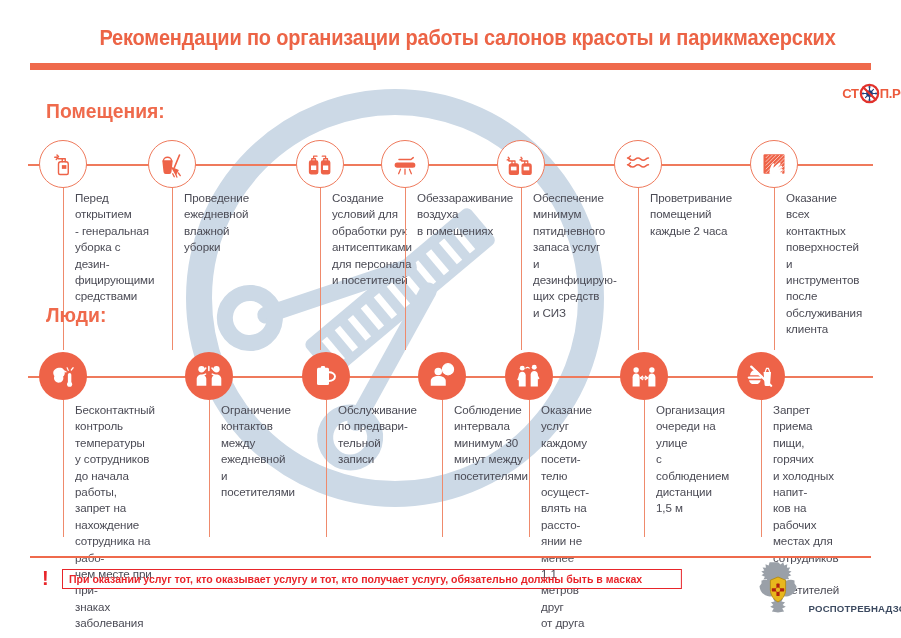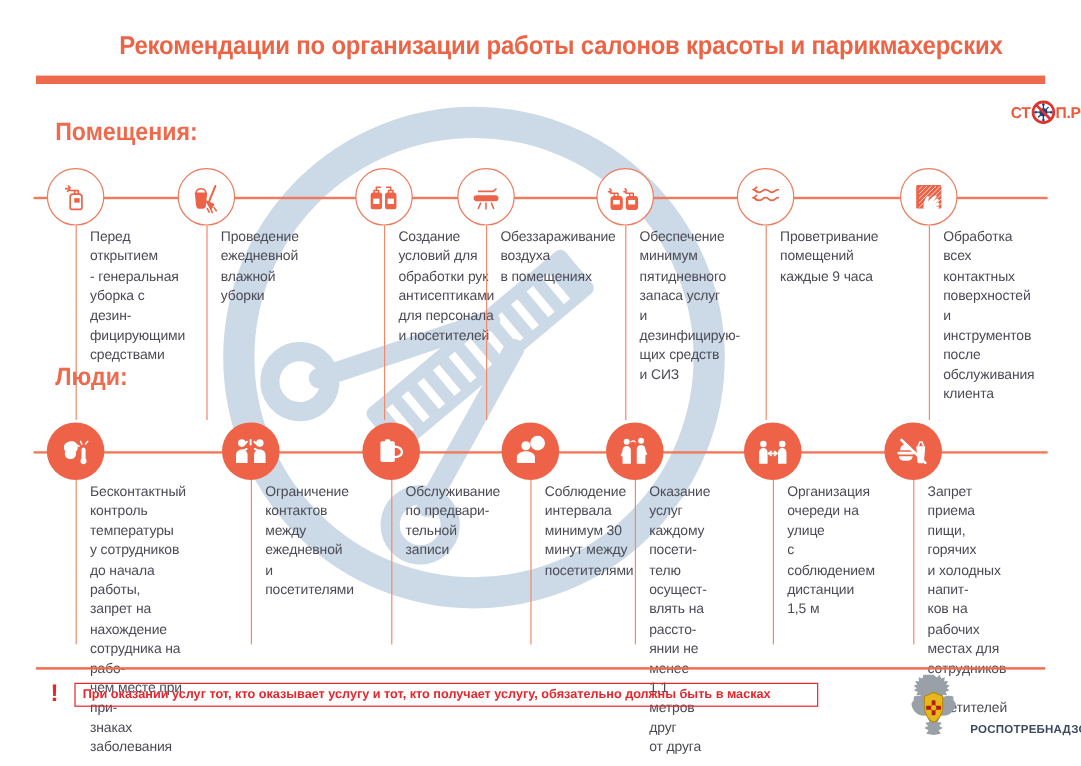--- a/index.html
+++ b/index.html
@@ -345,34 +345,34 @@
                 <path d="M34 12c-3.5 0-3.5 3-7 3s-3.5-3-7-3-3.5 3-7 3-3.5-3-7-3"></path>
                 <path d="M7 12l3-2.6M7 12l3 2.6"></path>
                 <path d="M34 21c-3.5 0-3.5 3-7 3s-3.5-3-7-3-3.5 3-7 3-3.5-3-7-3"></path>
                 <path d="M7 21l3-2.6M7 21l3 2.6"></path>
               </svg></span>
           </div>
           <div class="badge" style="left: 12px; top: 33px;">2 часа</div>
           <div class="vline" style="height: 162px;"></div>
           <div class="caption">Проветривание
 помещений
-каждые 9 часа</div>
+каждые 2 часа</div>
         </div>
         <div class="node" style="left: 750px;">
           <div class="bubble">
             <span style="line-height: 0;"><svg viewBox="0 0 40 40" width="30" height="30">
                 <rect x="6" y="7" width="28" height="26" rx="1.5" fill="#ee6348"></rect>
                 <g stroke="#fff" stroke-width="1.1" opacity="0.75">
                   <path d="M9 32L33 8M14 32L34 12M19 32L34 17M24 32L34 22M29 32L34 27M9 27L28 8M9 22L23 8M9 17L18 8M9 12L13 8"></path>
                 </g>
                 <path d="M14 33c0-6 1.5-10 3.5-13 1-1.6 3-1.2 2.6.8l-.9 4.3c2.5-2.8 5.3-5.3 7.3-6.6 1.5-1 2.9.6 1.9 2-1.3 1.9-2.6 3.4-3.6 4.6 1.6-1.2 3.3-2.2 4.4-2.6 1.7-.6 2.6 1.2 1.3 2.3-1.3 1.1-2.4 2.1-3.3 3 1.2-.6 2.3-1 3.1-1.1 1.6-.2 2 1.6.7 2.4-1.2.7-2.3 1.4-3.1 2 1-.2 1.8-.2 2.4-.1 1.4.2 1.4 1.8.2 2.3-2.6 1.1-5.3 1.8-7.4 1.8z" fill="#fff"></path>
               </svg></span>
           </div>
           <div class="vline" style="height: 162px;"></div>
-          <div class="caption">Обработка всех
+          <div class="caption">Оказание всех
 контактных
 поверхностей
 и инструментов
 после
 обслуживания
 клиента</div>
         </div>
       </div>
   </div>
 

